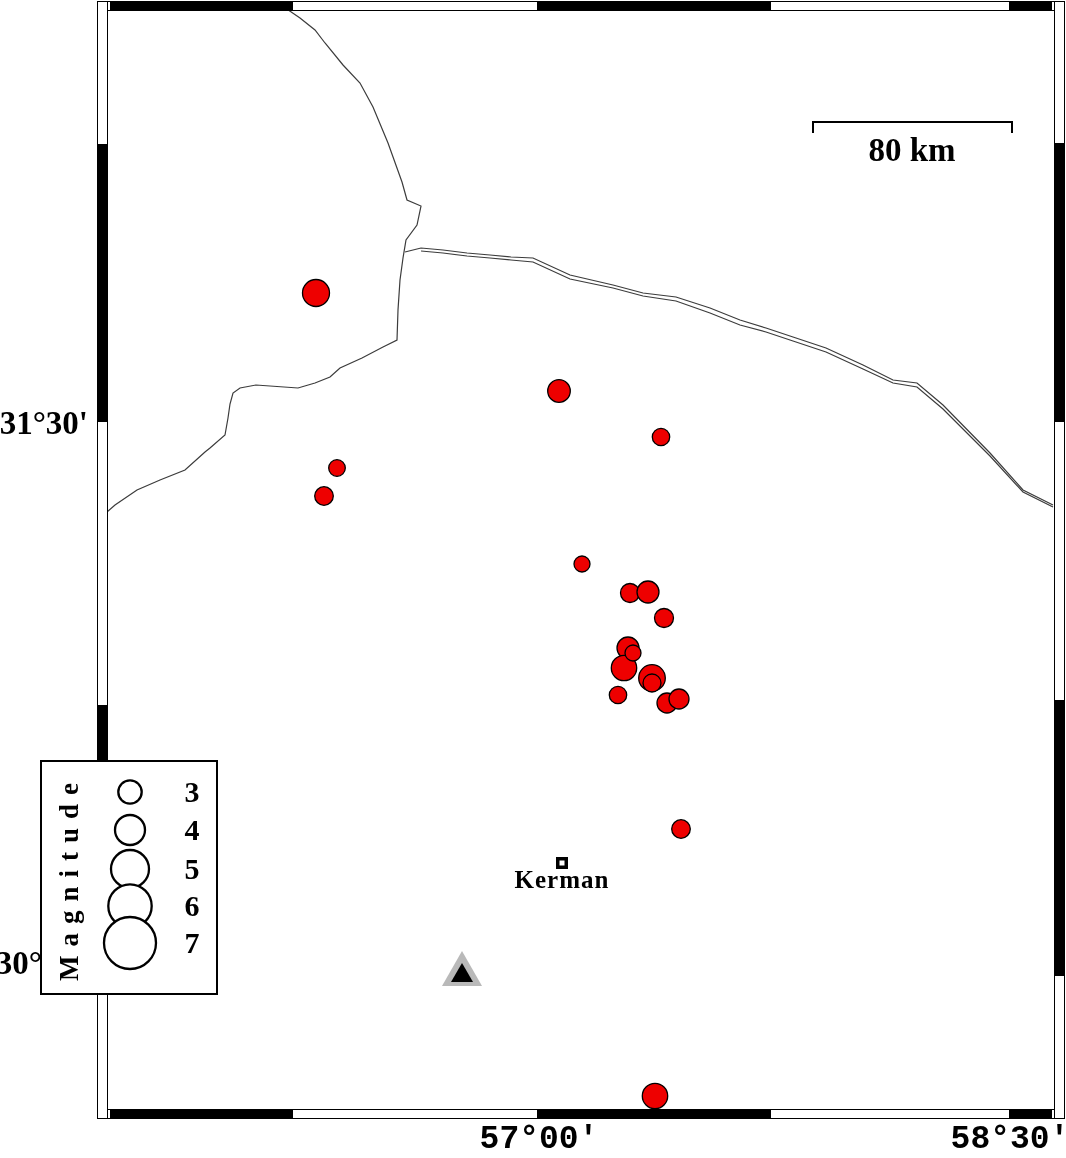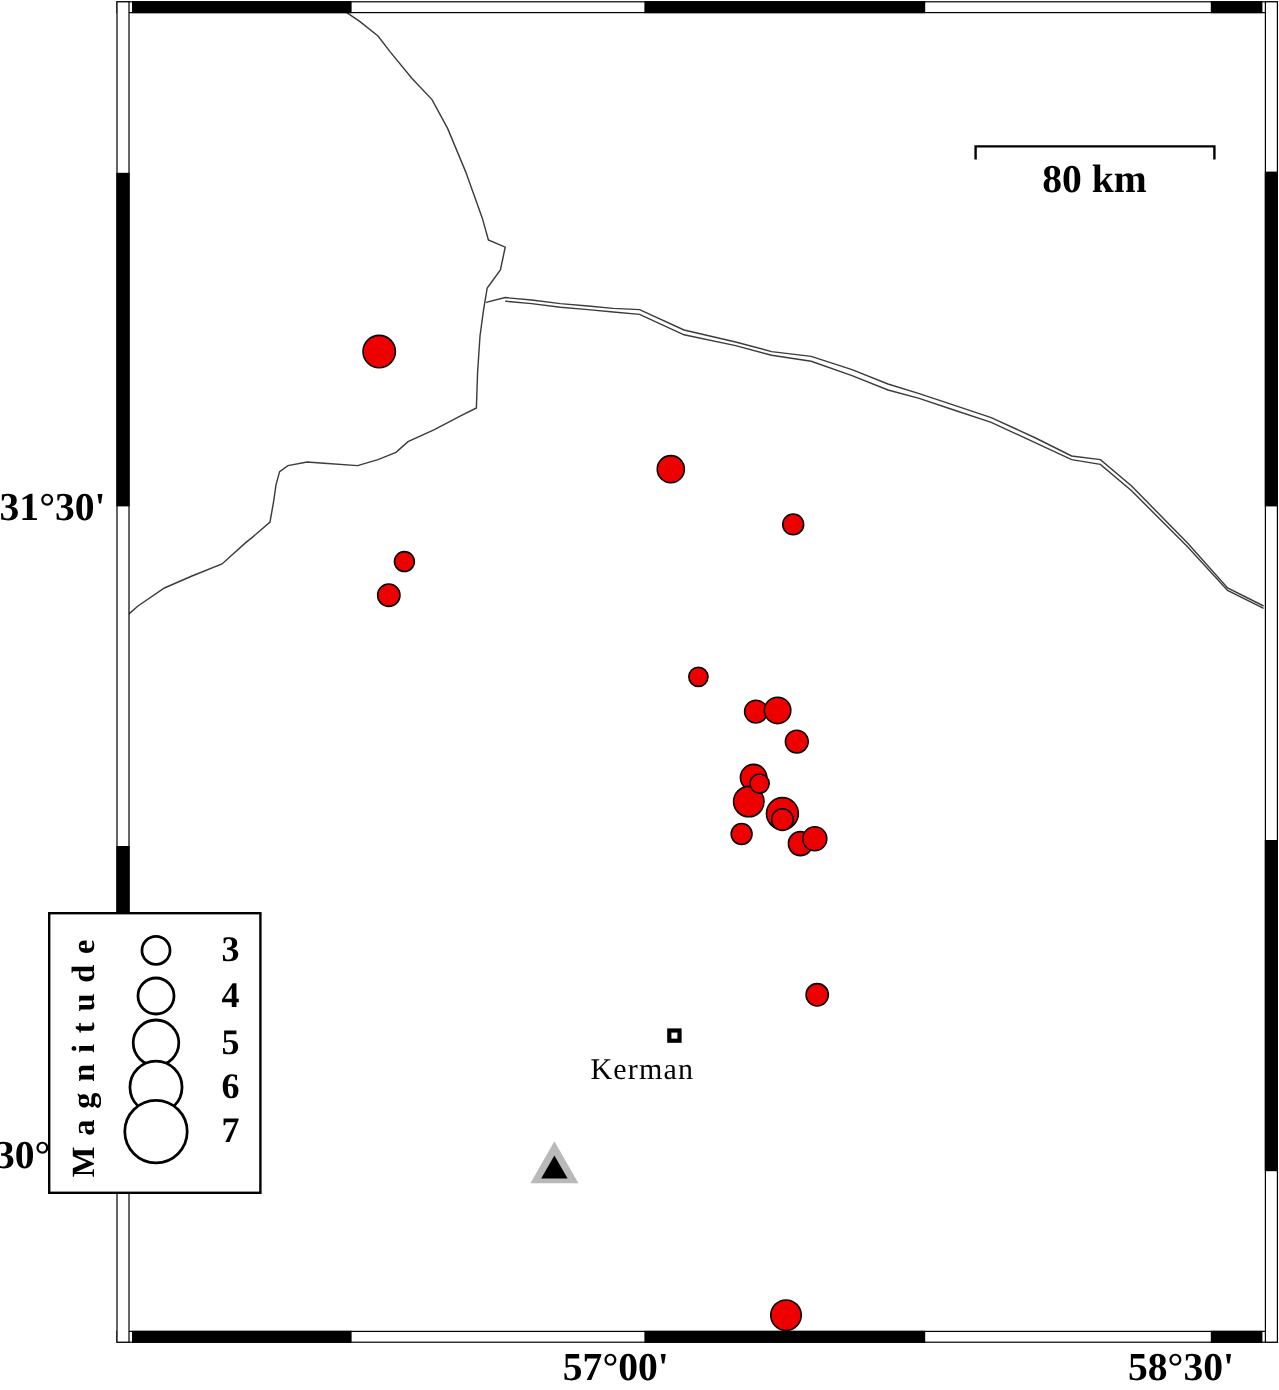--- a/index.html
+++ b/index.html
@@ -6,28 +6,28 @@
   .stage{
     position:relative;width:1066px;height:1158px;background:#ffffff;
     font-family:"Liberation Serif","DejaVu Serif",serif;overflow:hidden;
   }
   #map-canvas{position:absolute;left:0;top:0;}
   .axis-label{
     position:absolute;font-weight:bold;font-size:33px;color:#000;
     white-space:nowrap;line-height:36px;
   }
   .axis-label.right-align{text-align:right;}
-  .axis-label.center{}
+  .axis-label.center{text-align:center;font-family:Liberation Mono, monospace;}
   .scale-label{
     position:absolute;left:842px;top:132px;width:140px;text-align:center;
     font-weight:bold;font-size:33px;color:#000;
   }
   .city-label{
-    position:absolute;left:492px;top:866px;width:140px;
-    font-weight:normal;font-size:25px;letter-spacing:1px;color:#000;margin-top:12px;
+    position:absolute;left:492px;top:866px;width:140px;text-align:center;
+    font-weight:bold;font-size:25px;letter-spacing:1px;color:#000;
   }
   .legend-box{
     position:absolute;left:40px;top:760px;width:174px;height:231px;
     background:#ffffff;border:2px solid #000;z-index:5;
   }
   .legend-title{
     position:absolute;left:10px;top:6px;height:219px;
     writing-mode:vertical-rl;transform:rotate(180deg);
     font-weight:bold;font-size:27px;letter-spacing:9px;color:#000;
     text-align:center;line-height:34px;

